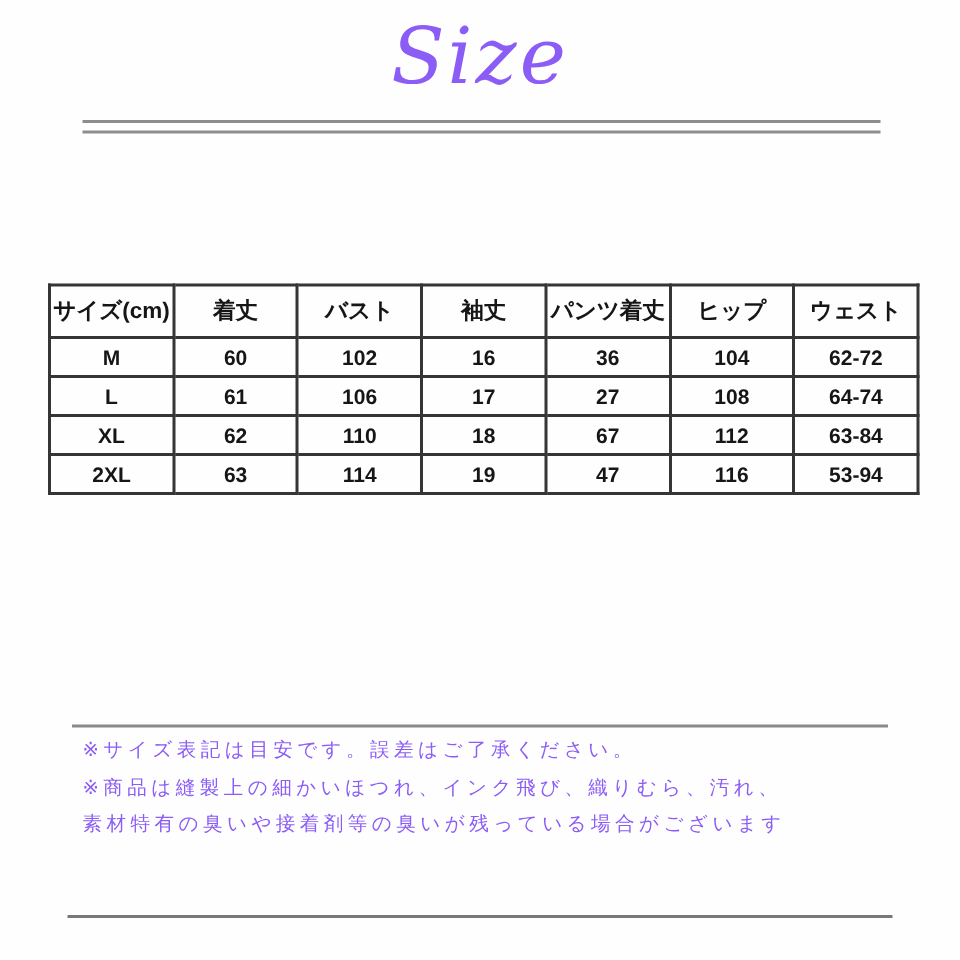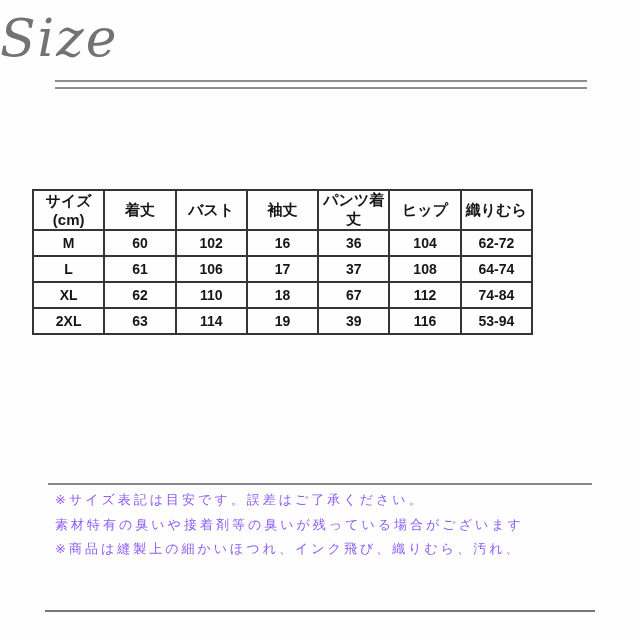--- a/index.html
+++ b/index.html
@@ -6,37 +6,37 @@
   body {
     width: 640px; height: 640px;
     background: #ffffff;
     font-family: "Liberation Sans", "DejaVu Sans", sans-serif;
     overflow: hidden;
   }
   .canvas { position: relative; width: 640px; height: 640px; background: #fefefe; }
 
   .title {
     position: absolute; top: 8px; left: 0; width: 640px;
-    text-align: left;
+    text-align: center;
     font-family: "DejaVu Serif", serif;
     font-style: italic;
     font-size: 52px;
     letter-spacing: 2px;
-    color: #737373;
+    color: #8b5cf6;
   }
 
   .double-line {
     position: absolute; top: 80px; left: 55px; width: 532px; height: 5px;
     border-top: 2px solid #8d8d8d;
     border-bottom: 2px solid #8d8d8d;
   }
 
   table.size-table {
     position: absolute; top: 189px; left: 32px;
-    width: 501px;
+    width: 581px;
     border-collapse: collapse;
     table-layout: fixed;
   }
   table.size-table th, table.size-table td {
     border: 2px solid #353535;
     text-align: center;
     vertical-align: middle;
     color: #161616;
     padding: 0;
   }
@@ -81,66 +81,66 @@
 
   <table class="size-table">
     <thead>
       <tr>
         <th>サイズ(cm)</th>
         <th>着丈</th>
         <th>バスト</th>
         <th>袖丈</th>
         <th>パンツ着丈</th>
         <th>ヒップ</th>
-        <th>織りむら</th>
+        <th>ウェスト</th>
       </tr>
     </thead>
     <tbody>
       <tr>
         <td>M</td>
         <td>60</td>
         <td>102</td>
         <td>16</td>
         <td>36</td>
         <td>104</td>
         <td>62-72</td>
       </tr>
       <tr>
         <td>L</td>
         <td>61</td>
         <td>106</td>
         <td>17</td>
-        <td>37</td>
+        <td>27</td>
         <td>108</td>
         <td>64-74</td>
       </tr>
       <tr>
         <td>XL</td>
         <td>62</td>
         <td>110</td>
         <td>18</td>
         <td>67</td>
         <td>112</td>
-        <td>74-84</td>
+        <td>63-84</td>
       </tr>
       <tr>
         <td>2XL</td>
         <td>63</td>
         <td>114</td>
         <td>19</td>
-        <td>39</td>
+        <td>47</td>
         <td>116</td>
         <td>53-94</td>
       </tr>
     </tbody>
   </table>
 
   <div class="sep-top"></div>
 
   <div class="notes">
     <div class="note-line">※サイズ表記は目安です。誤差はご了承ください。</div>
+    <div class="note-line">※商品は縫製上の細かいほつれ、インク飛び、織りむら、汚れ、</div>
     <div class="note-line">素材特有の臭いや接着剤等の臭いが残っている場合がございます</div>
-    <div class="note-line">※商品は縫製上の細かいほつれ、インク飛び、織りむら、汚れ、</div>
   </div>
 
   <div class="sep-bottom"></div>
 
 </div>
 
 </body></html>

